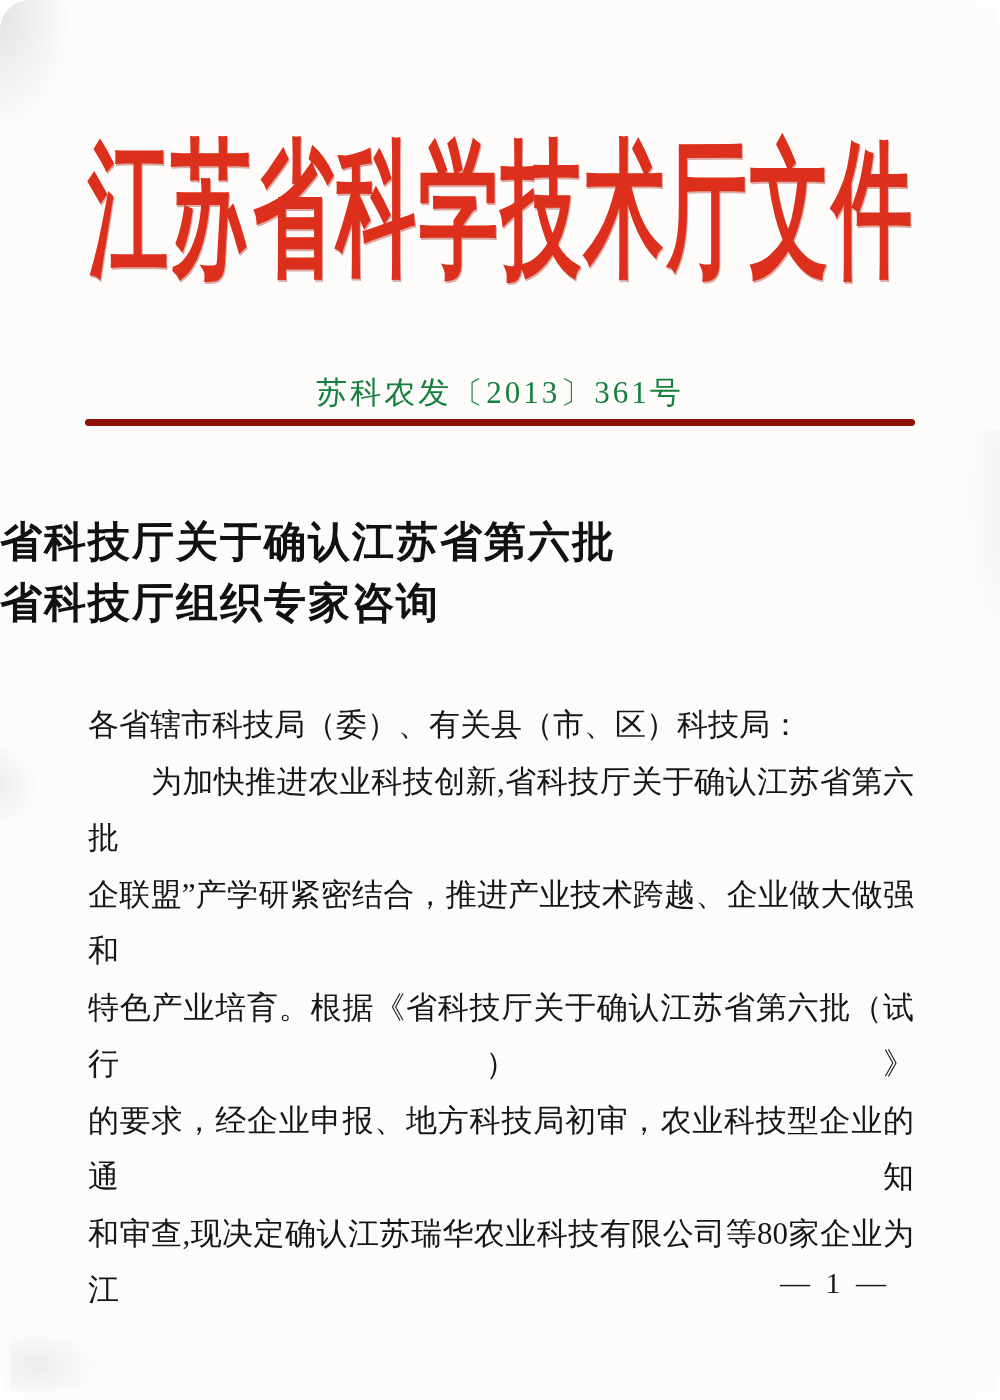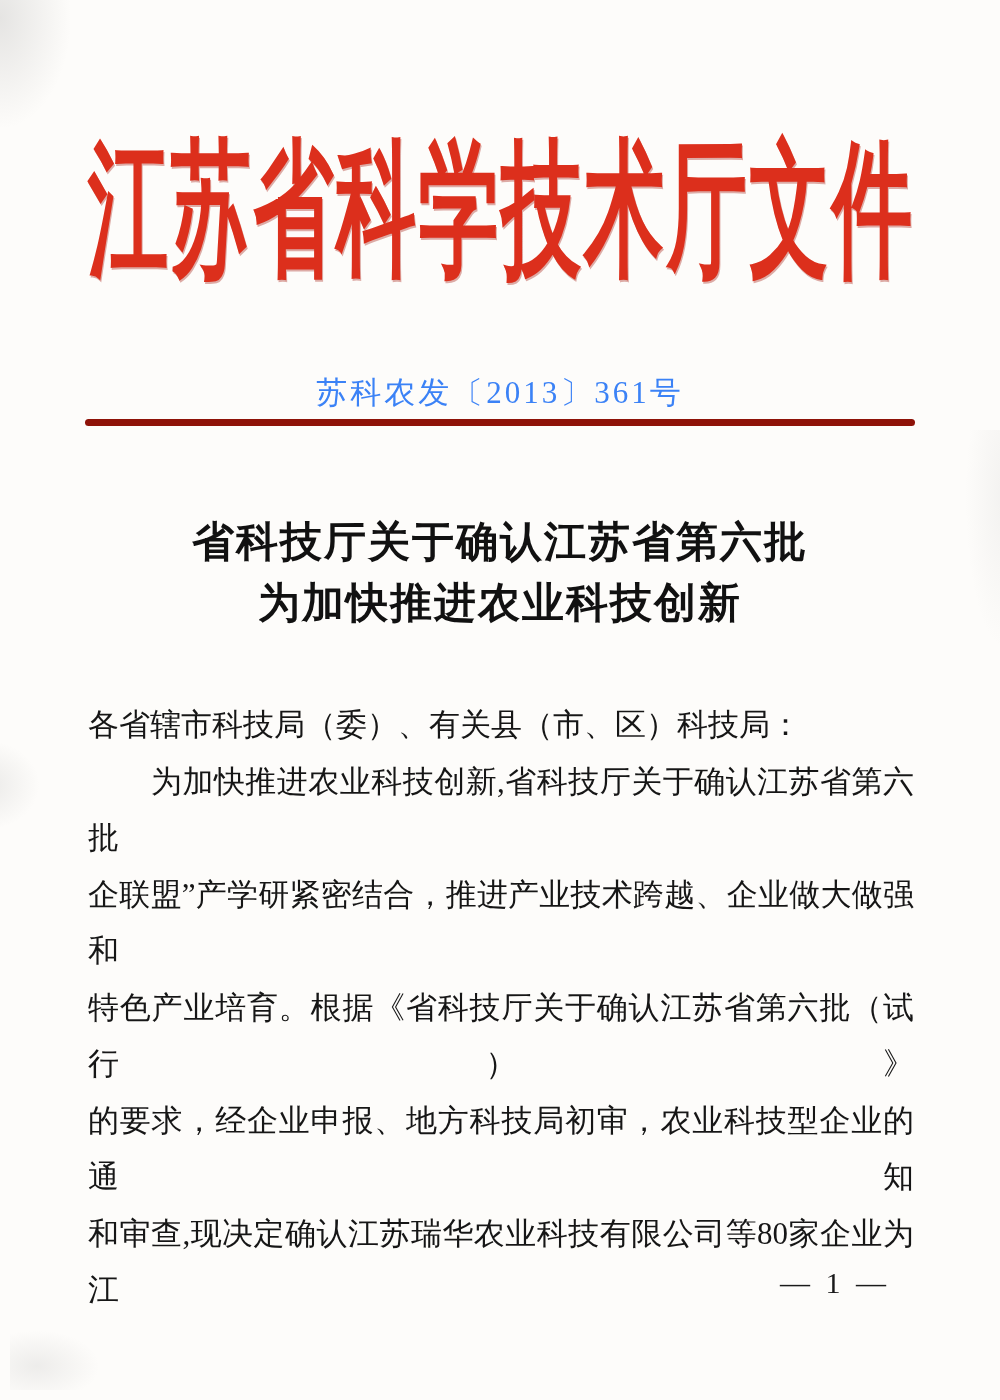--- a/index.html
+++ b/index.html
@@ -8,20 +8,21 @@
     font-family: "Liberation Serif", "DejaVu Serif", serif;
     background: #ffffff;
   }
   .page {
     position: relative;
     width: 1000px;
     height: 1400px;
     background: var(--paper, #fdfcfa);
     overflow: hidden;
     color: var(--text, #1a1a1a);
+    border-radius: 30px;
   }
   
   .smudge { position: absolute; pointer-events: none; }
   .smudge.s1 { left: -18px; top: -10px; width: 90px; height: 140px;
     background: radial-gradient(ellipse at 20% 20%, rgba(120,120,120,.18), rgba(120,120,120,0) 70%); }
   .smudge.s2 { left: -20px; top: 740px; width: 60px; height: 90px;
     background: radial-gradient(ellipse at 10% 50%, rgba(130,130,130,.15), rgba(130,130,130,0) 70%); }
   .smudge.s3 { left: 10px; top: 1330px; width: 90px; height: 60px;
     background: radial-gradient(ellipse at 30% 60%, rgba(140,140,140,.14), rgba(140,140,140,0) 70%); }
   .smudge.s4 { right: -15px; top: 430px; width: 50px; height: 220px;
@@ -44,37 +45,36 @@
     text-shadow: 1px 1px 0 rgba(160,20,10,.35);
   }
   .doc-number {
     position: absolute;
     top: 372px;
     left: 0;
     width: 100%;
     text-align: center;
     font-size: 31px;
     letter-spacing: 3px;
-    color: #3b82f6;
+    color: #15803d;
   }
   .red-rule {
     position: absolute;
     top: 419px;
     left: 85px;
     width: 830px;
     height: 7px;
     background: var(--rule-red, #8e1208);
     border-radius: 4px;
   }
   .doc-title {
     position: absolute;
     top: 512px;
     left: 0;
     width: 100%;
-    text-align: center;
     font-weight: bold;
     font-size: 42px;
     line-height: 61px;
     letter-spacing: 2px;
     color: #111;
   }
   .body-text {
     position: absolute;
     top: 697px;
     left: 88px;
@@ -109,21 +109,21 @@
   <div class="smudge s4"></div>
 
   <div class="red-header">江苏省科学技术厅文件</div>
 
   <div class="doc-number">苏科农发〔2013〕361号</div>
 
   <div class="red-rule"></div>
 
   <div class="doc-title">
     <div>省科技厅关于确认江苏省第六批</div>
-    <div>为加快推进农业科技创新</div>
+    <div>省科技厅组织专家咨询</div>
   </div>
 
   <div class="body-text">
     <div class="line">各省辖市科技局（委）、有关县（市、区）科技局：</div>
     <div class="line fill">　　为加快推进农业科技创新,省科技厅关于确认江苏省第六批</div>
     <div class="line fill">企联盟”产学研紧密结合，推进产业技术跨越、企业做大做强和</div>
     <div class="line fill">特色产业培育。根据《省科技厅关于确认江苏省第六批（试行）》</div>
     <div class="line fill">的要求，经企业申报、地方科技局初审，农业科技型企业的通知</div>
     <div class="line fill">和审查,现决定确认江苏瑞华农业科技有限公司等80家企业为江</div>
 

